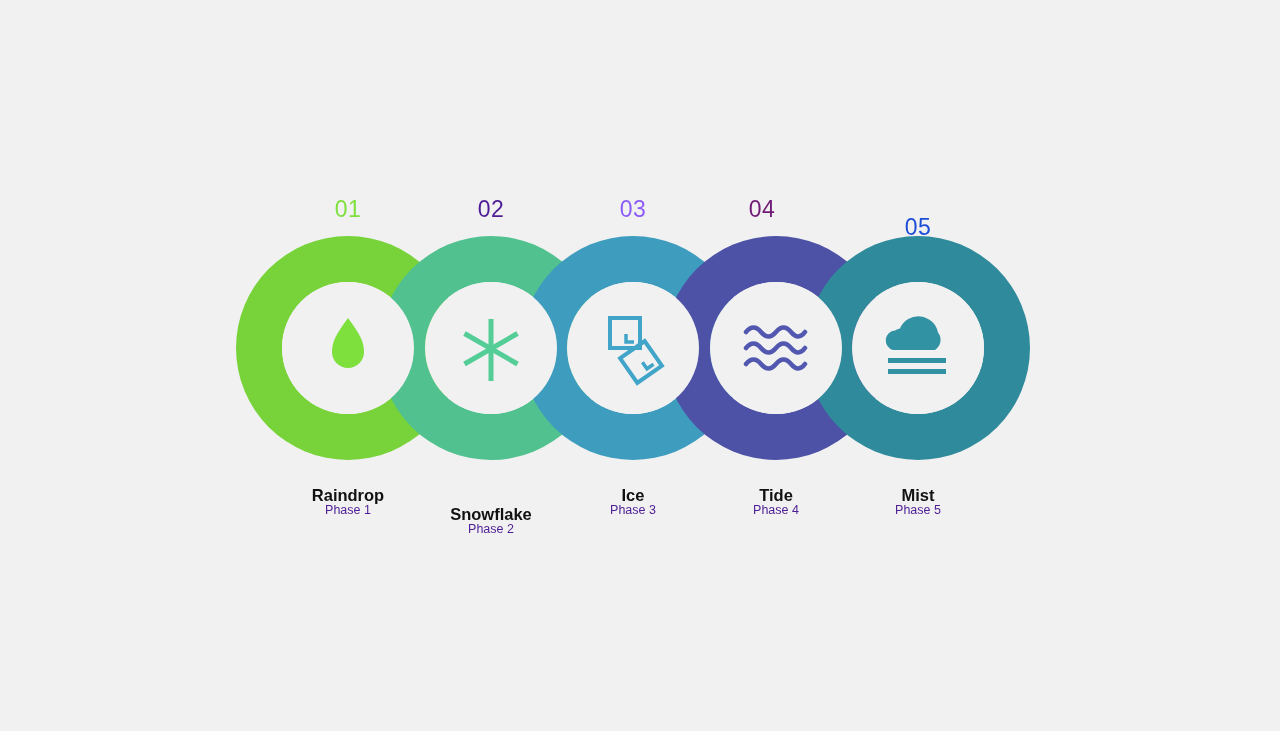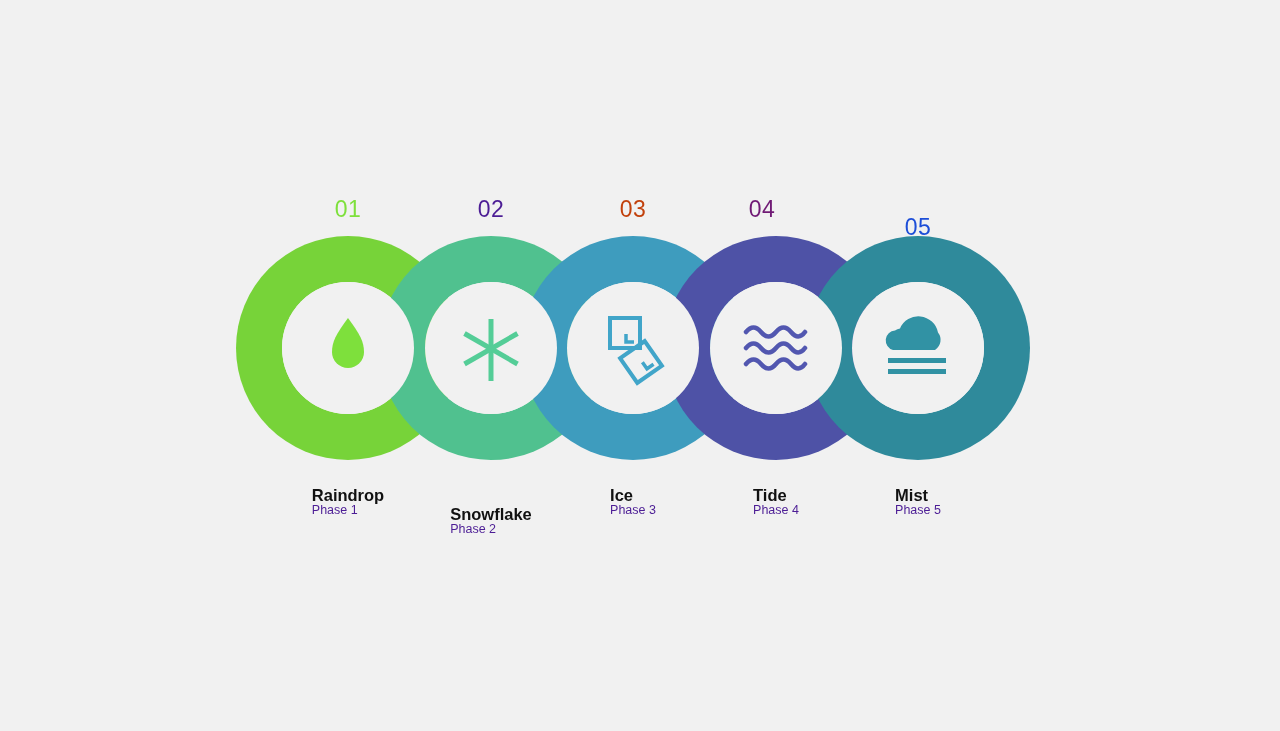--- a/index.html
+++ b/index.html
@@ -38,20 +38,21 @@
     transform: translateX(-50%);
     font-size: 23px;
     font-weight: 400;
     letter-spacing: 0.5px;
     text-align: center;
     pointer-events: auto;
   }
   .step-label {
     position: absolute;
     transform: translateX(-50%);
+    text-align: center;
     pointer-events: auto;
     white-space: nowrap;
   }
   .step-title {
     font-size: 16.5px;
     font-weight: 700;
     color: #111111;
     line-height: 1.05;
   }
   .step-sub {
@@ -143,21 +144,21 @@
     <g>
       <path d="M893 350 a10 10 0 0 1 2 -19.6 a13 13 0 0 1 5 -2 a20 20 0 0 1 38 4 a12 12 0 0 1 -3 17.6 z" fill="#3192a4"></path>
       <rect x="888" y="358" width="58" height="5" fill="#3192a4"></rect>
       <rect x="888" y="369" width="58" height="5" fill="#3192a4"></rect>
     </g>
   </svg>
 
   <div class="num-layer">
     <div class="step-number" style="left:348px; top:196px; color:#7ee03c;">01</div>
     <div class="step-number" style="left:491px; top:196px; color:#4c1d95;">02</div>
-    <div class="step-number" style="left:633px; top:196px; color:#c2410c;">03</div>
+    <div class="step-number" style="left:633px; top:196px; color:#8b5cf6;">03</div>
     <div class="step-number" style="left:762px; top:196px; color:#701a75;">04</div>
     <div class="step-number" style="left:918px; top:214px; color:#1d4ed8;">05</div>
   </div>
 
   <div class="label-layer">
     <div class="step-label" style="left:348px; top:487px;">
       <div class="step-title">Raindrop</div>
       <div class="step-sub">Phase 1</div>
     </div>
     <div class="step-label" style="left:491px; top:506px;">

